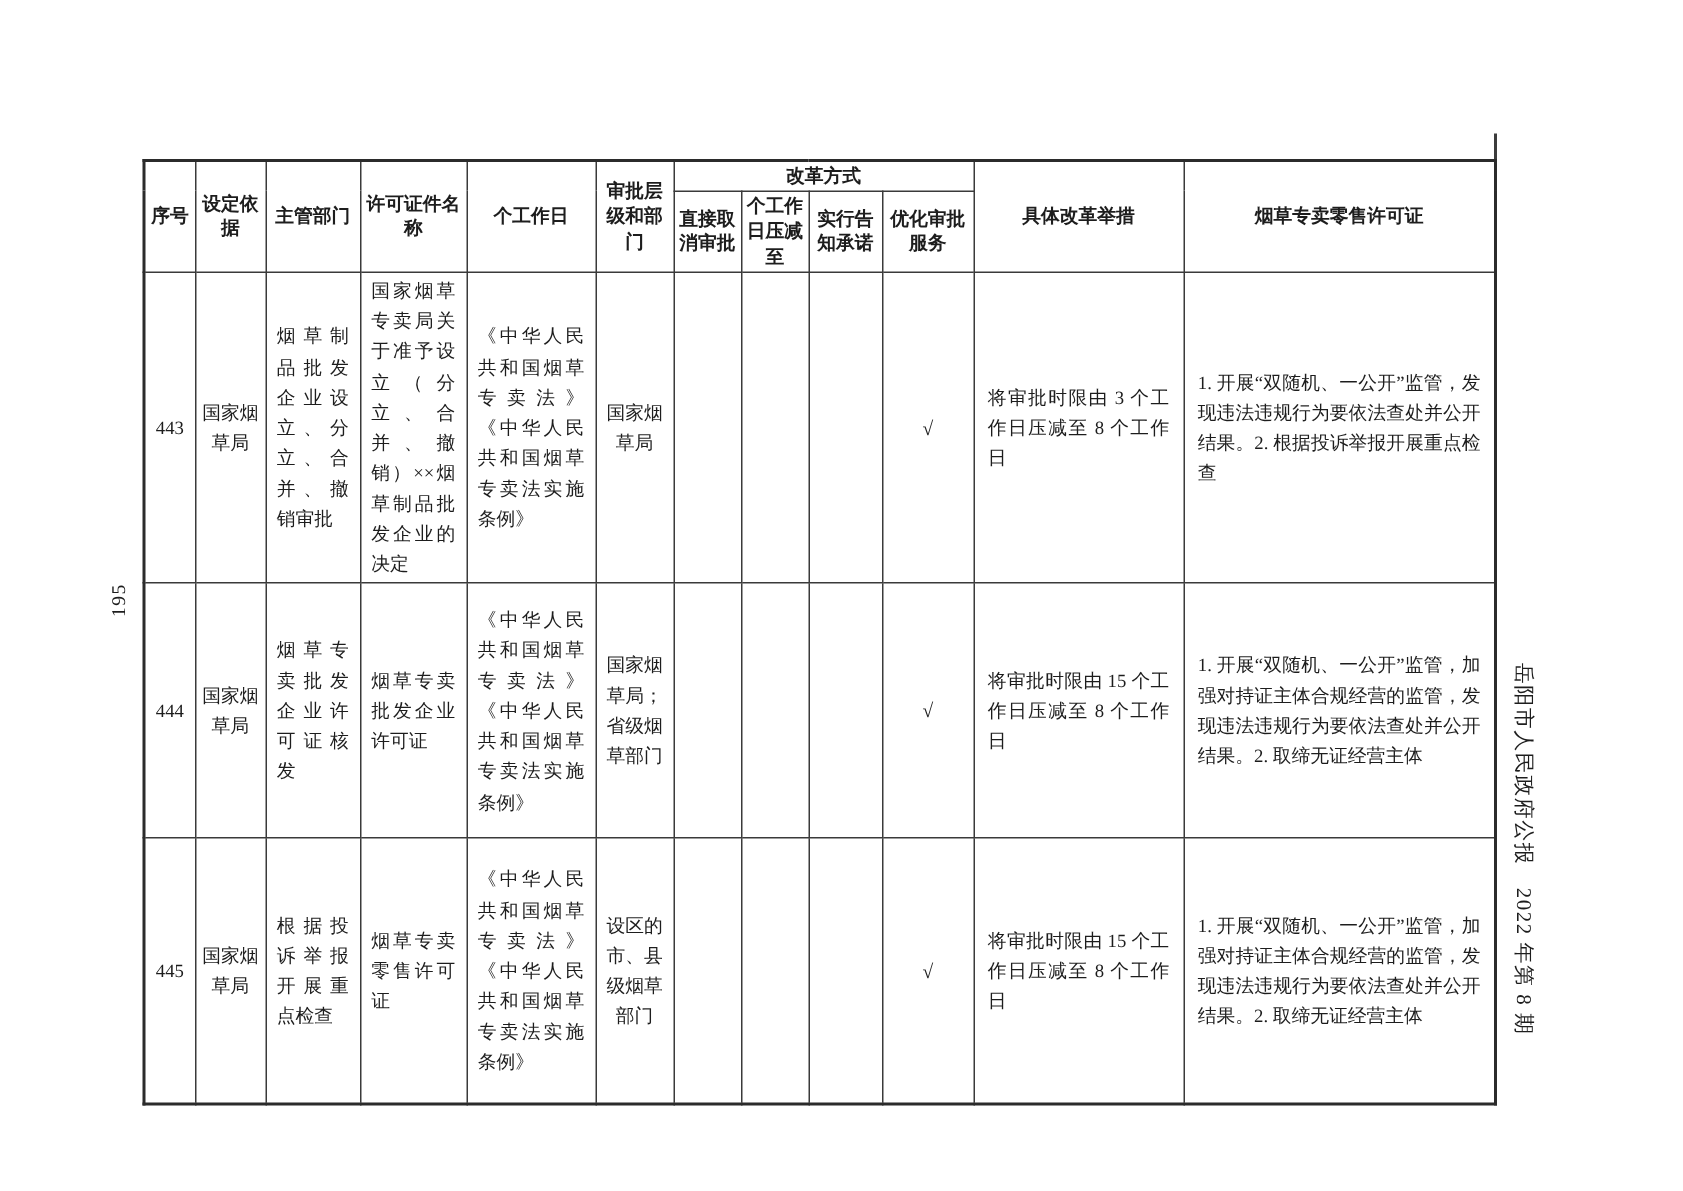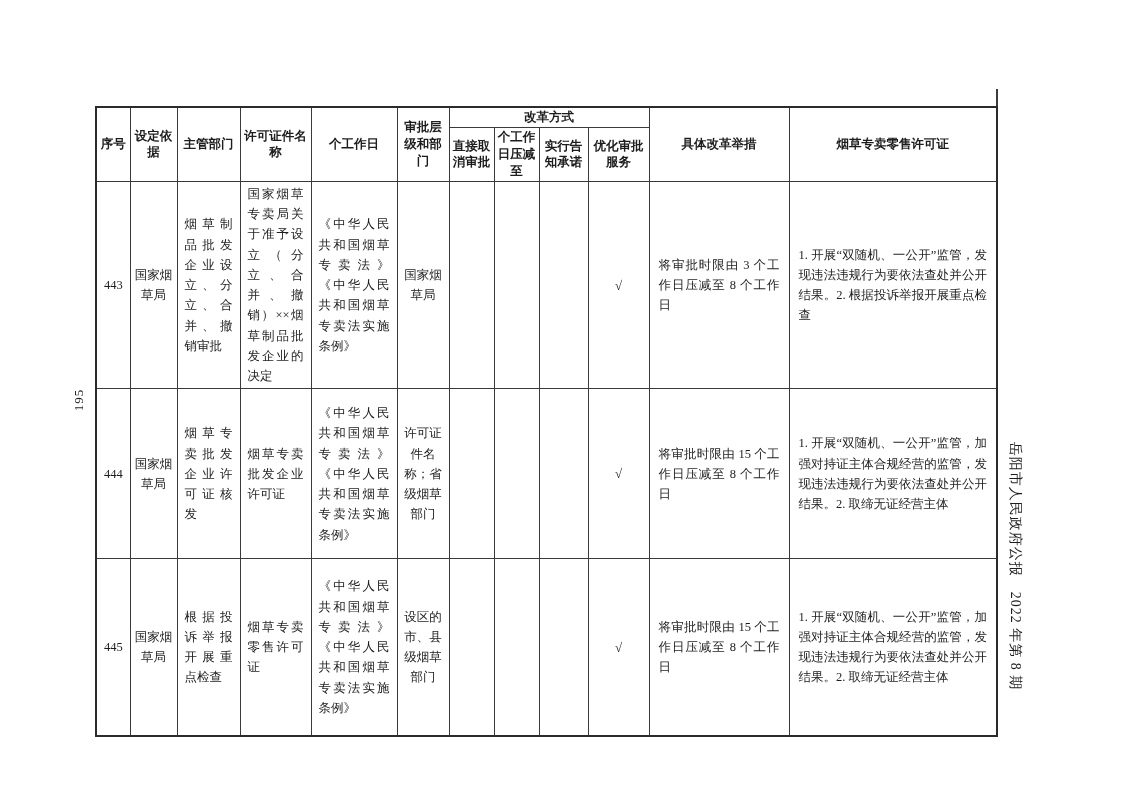--- a/index.html
+++ b/index.html
@@ -153,21 +153,21 @@
         <td class="c-check">√</td>
         <td class="c-wide">将审批时限由 3 个工作日压减至 8 个工作日</td>
         <td class="c-wide">1. 开展“双随机、一公开”监管，发现违法违规行为要依法查处并公开结果。2. 根据投诉举报开展重点检查</td>
       </tr>
       <tr class="row-444">
         <td class="c-center">444</td>
         <td class="c-center">国家烟草局</td>
         <td class="c-just">烟草专卖批发企业许可证核发</td>
         <td class="c-just">烟草专卖批发企业许可证</td>
         <td class="c-just">《中华人民共和国烟草专卖法》《中华人民共和国烟草专卖法实施条例》</td>
-        <td class="c-center">许可证件名称；省级烟草部门</td>
+        <td class="c-center">国家烟草局；省级烟草部门</td>
         <td class="c-check"></td>
         <td class="c-check"></td>
         <td class="c-check"></td>
         <td class="c-check">√</td>
         <td class="c-wide">将审批时限由 15 个工作日压减至 8 个工作日</td>
         <td class="c-wide">1. 开展“双随机、一公开”监管，加强对持证主体合规经营的监管，发现违法违规行为要依法查处并公开结果。2. 取缔无证经营主体</td>
       </tr>
       <tr class="row-445">
         <td class="c-center">445</td>
         <td class="c-center">国家烟草局</td>

